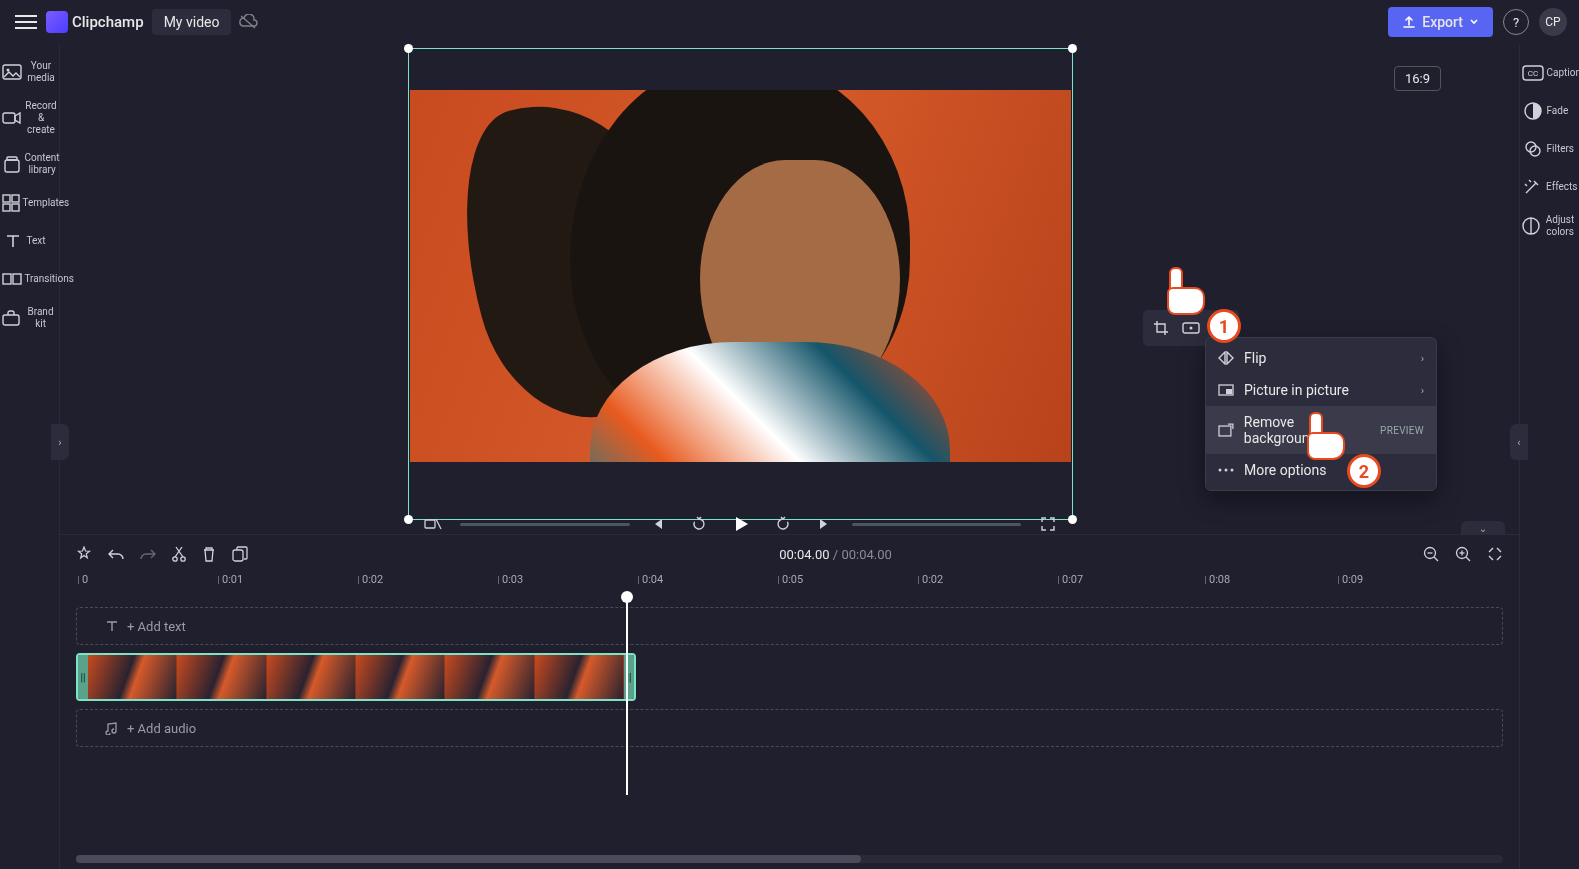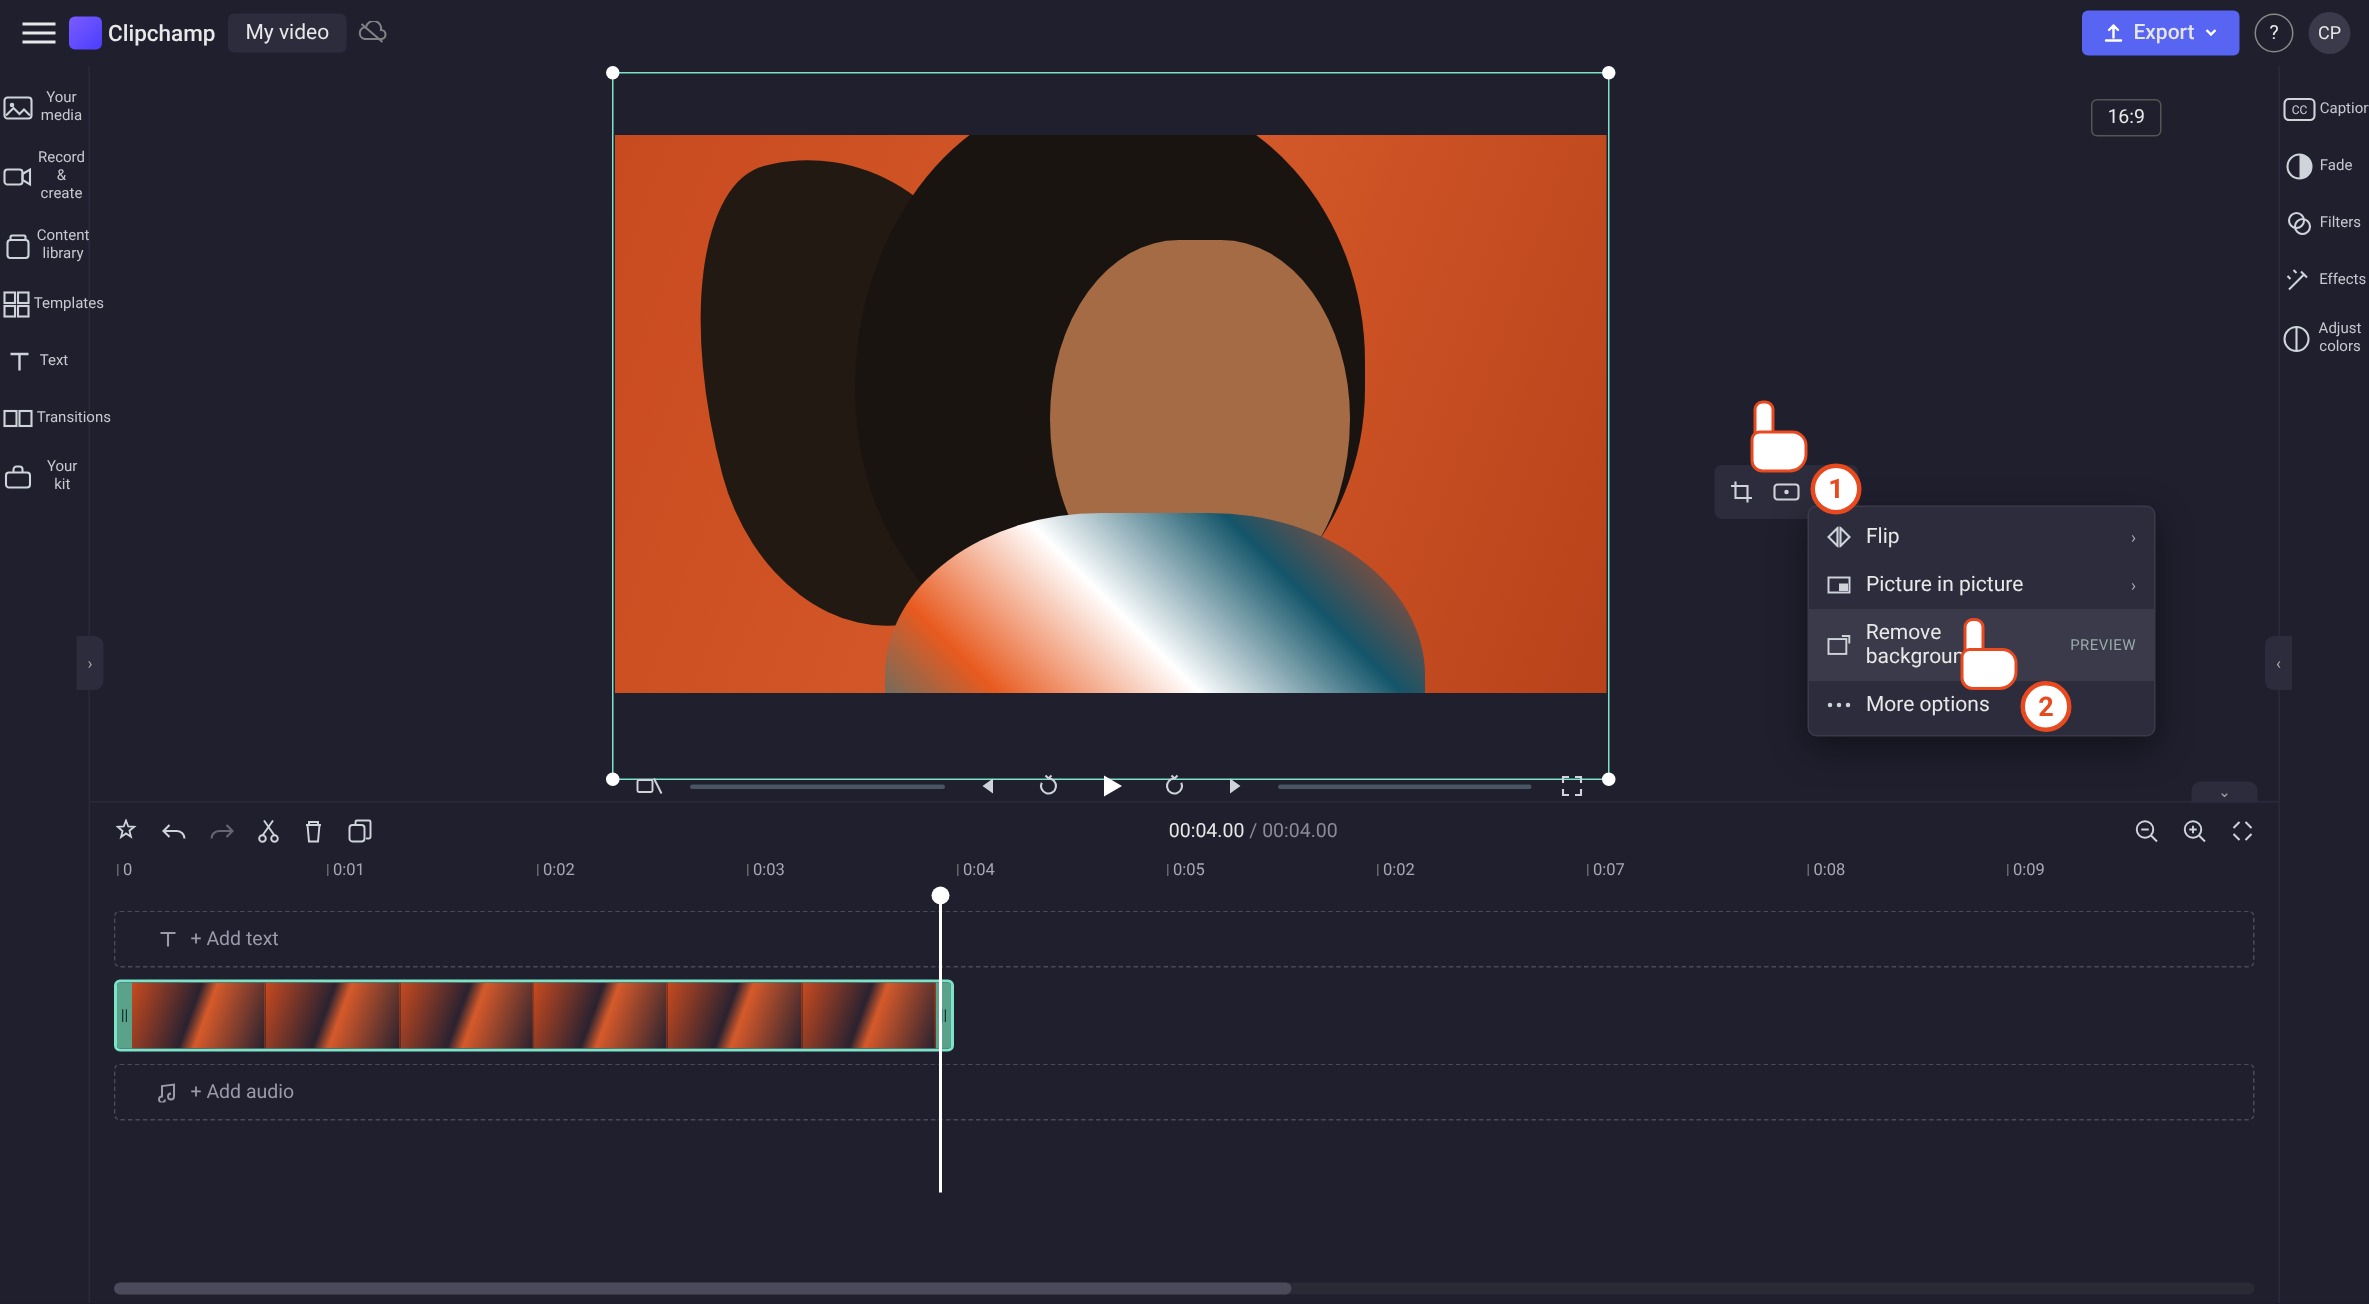--- a/index.html
+++ b/index.html
@@ -180,21 +180,21 @@
       </div>
     <span>Transitions</span>
   </div>
   <div class="side-item">
     <div class="side-icon">
         <svg width="18" height="16" viewBox="0 0 18 16">
           <rect x="1" y="5" width="16" height="10" rx="2" fill="none" stroke="#cfd3da" stroke-width="1.4"></rect>
           <path d="M6 5V3a2 2 0 0 1 2-2h2a2 2 0 0 1 2 2v2" fill="none" stroke="#cfd3da" stroke-width="1.4"></path>
         </svg>
       </div>
-    <span>Your kit</span>
+    <span>Brand kit</span>
   </div>
   <div class="side-expand">›</div>
 </div>
 
 <div class="sidebar-right">
   <div class="side-item">
     <div class="side-icon">
         <svg width="22" height="16" viewBox="0 0 22 16">
           <rect x="1" y="1" width="20" height="14" rx="3" fill="none" stroke="#cfd3da" stroke-width="1.4"></rect>
           <text x="11" y="11" font-size="8" fill="#cfd3da" text-anchor="middle">CC</text>

